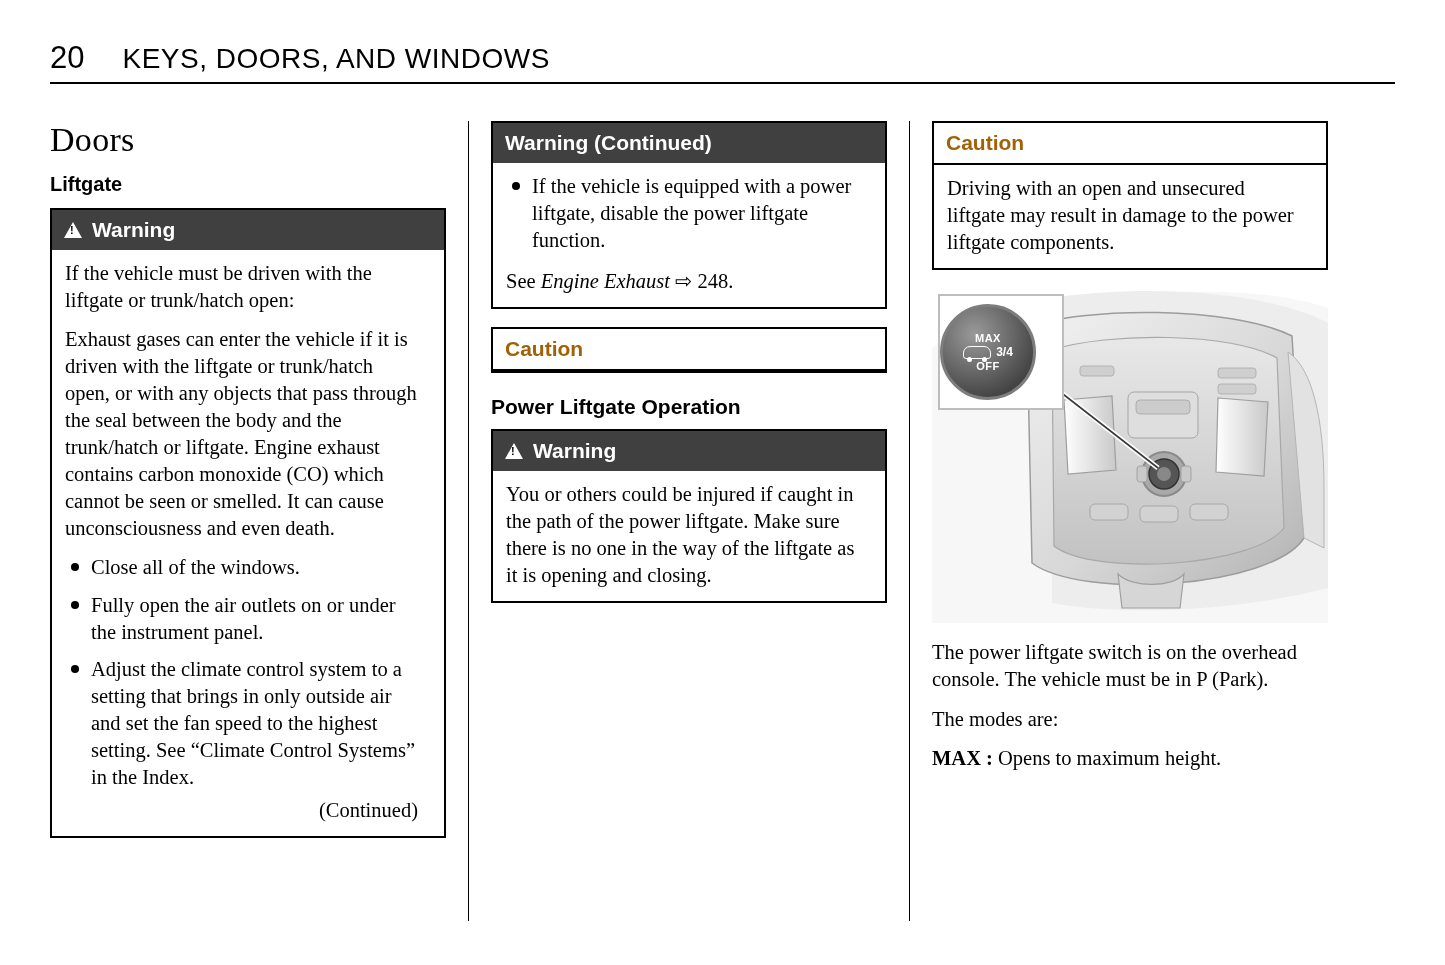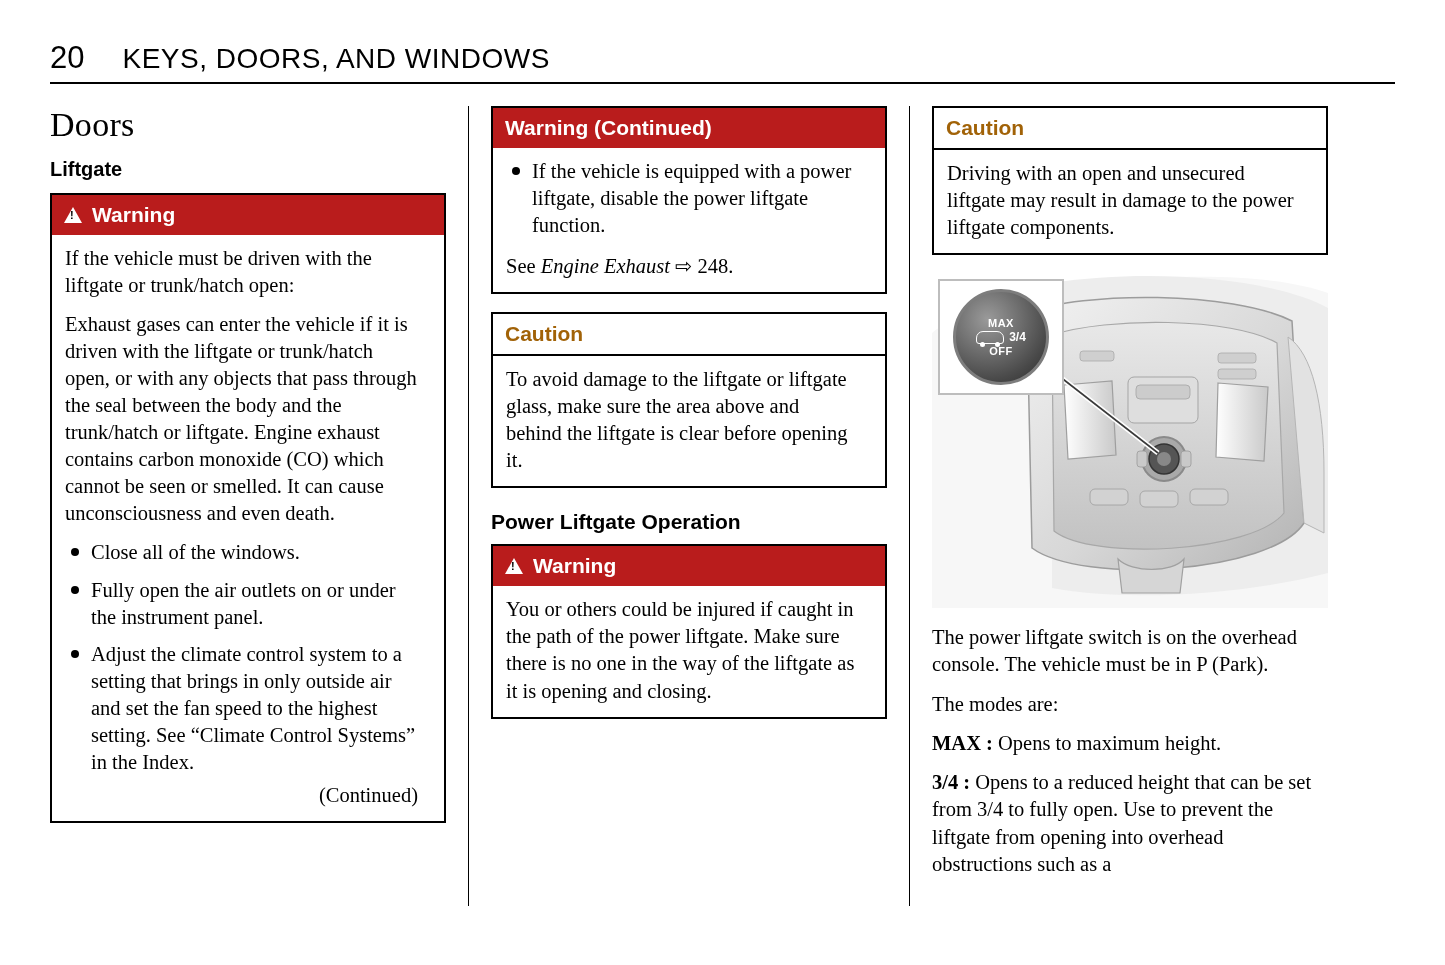--- a/index.html
+++ b/index.html
@@ -21,21 +21,21 @@
     box-sizing: border-box;
     padding: 40px 50px 0 50px;
   }
 
   
   .header {
     display: flex;
     align-items: baseline;
     border-bottom: 2px solid #000;
     padding-bottom: 6px;
-    margin-bottom: 22px;
+    margin-bottom: 37px;
   }
   .page-number {
     font-family: "Liberation Sans", sans-serif;
     font-size: 31px;
     letter-spacing: 0px;
     margin-right: 38px;
   }
   .chapter-title {
     font-family: "Liberation Sans", sans-serif;
     font-size: 28px;
@@ -85,21 +85,21 @@
   .box-title {
     font-family: "Liberation Sans", sans-serif;
     font-weight: bold;
     font-size: 21px;
     padding: 8px 12px 8px 12px;
     display: flex;
     align-items: center;
     gap: 10px;
   }
   .box-title.warning {
-    background: #b91c1c;
+    background: #404040;
     color: #fff;
   }
   .box-title.caution {
     background: #fff;
     color: #a16207;
     border-bottom: 2px solid #000;
   }
   .warn-tri {
     display: inline-block;
     width: 0; height: 0;
@@ -183,21 +183,21 @@
     position: absolute;
     left: 6px;
     top: 6px;
     width: 122px;
     height: 112px;
     background: #fff;
     border: 2px solid #bdbdbd;
     z-index: 5;
     display: flex;
     align-items: center;
-    justify-content: center;
+    justify-content: flex-start;
   }
   .knob {
     width: 90px; height: 90px;
     border-radius: 50%;
     background: radial-gradient(circle at 35% 30%, #9a9a9a, #4a4a4a 70%, #2b2b2b 100%);
     border: 3px solid #7d7d7d;
     position: relative;
     display: flex;
     flex-direction: column;
     align-items: center;
@@ -273,23 +273,20 @@
           <ul class="bullets">
             <li>If the vehicle is equipped with a power liftgate, disable the power liftgate function.</li>
           </ul>
           <p style="margin-top:14px;"><span>See </span><span class="ital">Engine Exhaust</span> <span>⇨</span> <span>248.</span></p>
         </div>
       </div>
 
       <div class="box">
         <div class="box-title caution">
           <span>Caution</span>
-        </div>
-        <div class="box-body">
-          <p>To avoid damage to the liftgate or liftgate glass, make sure the area above and behind the liftgate is clear before opening it.</p>
         </div>
       </div>
 
       <h3 class="subsection">Power Liftgate Operation</h3>
 
       <div class="box">
         <div class="box-title warning">
           <span class="warn-tri"></span>
           <span>Warning</span>
         </div>
@@ -372,17 +369,16 @@
               <span class="lbl-34">3/4</span>
             </div>
             <div class="lbl-off">OFF</div>
           </div>
         </div>
       </div>
 
       <p class="body-text">The power liftgate switch is on the overhead console. The vehicle must be in P (Park).</p>
       <p class="body-text">The modes are:</p>
       <p class="body-text"><span class="bold">MAX :</span><span> Opens to maximum height.</span></p>
-      <p class="body-text"><span class="bold">3/4 :</span><span> Opens to a reduced height that can be set from 3/4 to fully open. Use to prevent the liftgate from opening into overhead obstructions such as a</span></p>
     </div>
 
   </div>
 </div>
 
 </body></html>

